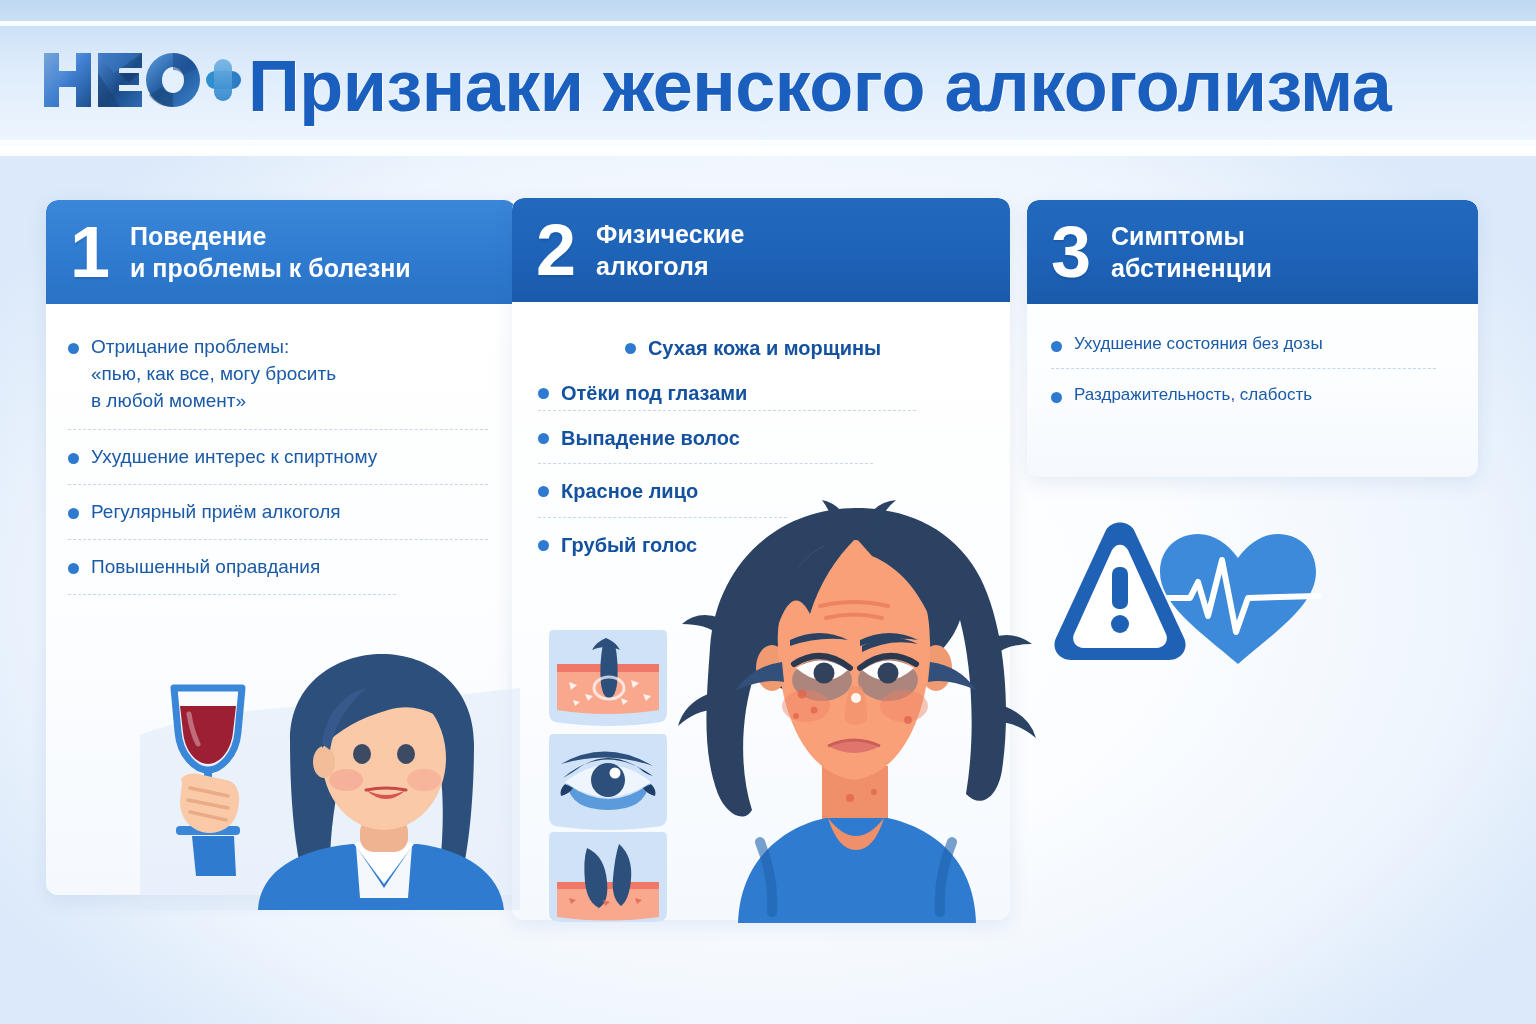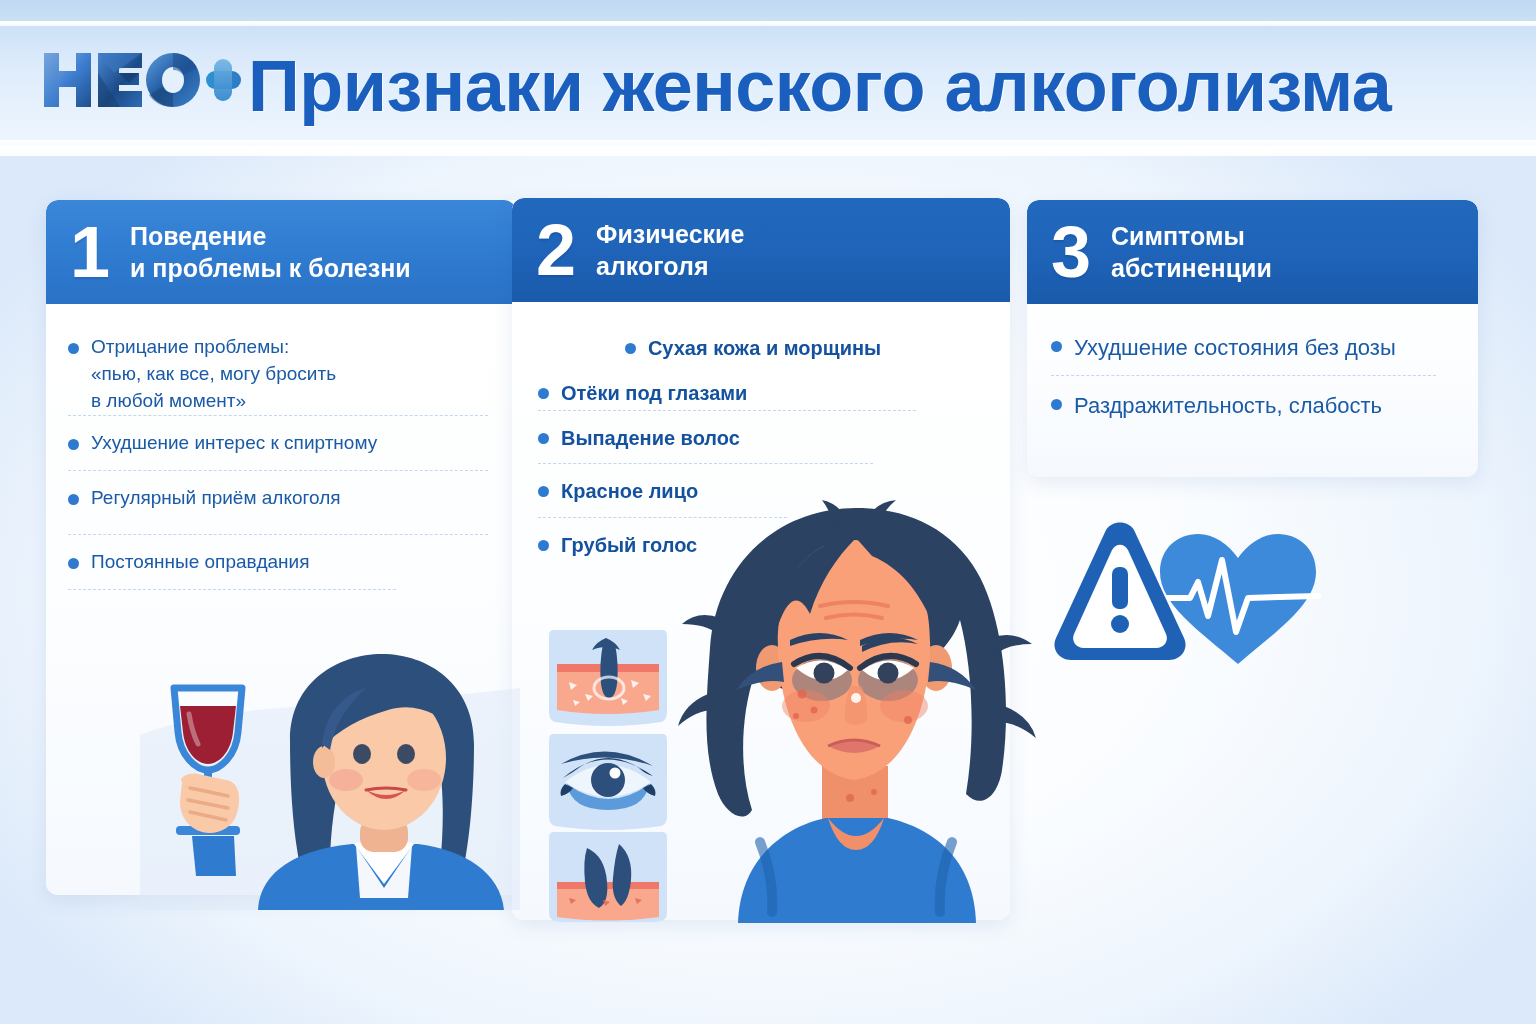--- a/index.html
+++ b/index.html
@@ -47,21 +47,21 @@
   .dot{flex:0 0 auto;width:11px;height:11px;border-radius:50%;background:#2d7ad0;margin-top:9px;margin-right:12px;}
   .li-txt{color:#17529b;line-height:1.42;}
   .sep{height:0;border-top:1px dashed #c3d8ef;margin:0;}
 
   
   .c1 .li-txt{font-size:19px;font-weight:normal;color:#1a5aa6;}
   
   .c2 .li-txt{font-size:20px;font-weight:bold;color:#14519e;}
   .c2 .dot{background:#2d7ad0;}
   
-  .c3 .li-txt{font-size:22px;font-weight:normal;color:#1a5aa6;}
+  .c3 .li-txt{font-size:17px;font-weight:normal;color:#1a5aa6;}
 
   #card1{left:46px;top:200px;width:470px;height:695px;border-radius:12px 0 0 12px;}
   #card1 .card-head{height:104px;}
   #card1 .list{top:134px;left:22px;width:420px;}
   #card2{left:512px;top:198px;width:498px;height:722px;}
   #card2 .card-head{height:104px;}
   #card2 .list{top:136px;left:26px;width:430px;}
   #card3{left:1027px;top:200px;width:451px;height:277px;}
   #card3 .card-head{height:104px;}
   #card3 .list{top:132px;left:24px;width:410px;}
@@ -137,40 +137,40 @@
 
   <div class="card c1" id="card1">
     <div class="card-head">
       <div class="card-num">1</div>
       <div class="card-head-text">
         <span class="l1">Поведение</span>
         <span class="l2">и проблемы к болезни</span>
       </div>
     </div>
     <div class="list">
-      <div class="li" style="">
+      <div class="li" style="margin-bottom:14px;">
         <span class="dot"></span>
         <span class="li-txt" style="white-space:pre-line;">Отрицание проблемы:
 «пью, как все, могу бросить
 в любой момент»</span>
       </div>
       <div class="sep"></div>
       <div class="li" style="margin:14px 0 13px;">
         <span class="dot"></span>
         <span class="li-txt">Ухудшение интерес к спиртному</span>
       </div>
       <div class="sep"></div>
-      <div class="li" style="margin:14px 0 22px;">
+      <div class="li" style="margin:14px 0 13px;">
         <span class="dot"></span>
         <span class="li-txt">Регулярный приём алкоголя</span>
       </div>
       <div class="sep"></div>
       <div class="li" style="margin:14px 0 13px;">
         <span class="dot"></span>
-        <span class="li-txt">Постоянные оправдания</span>
+        <span class="li-txt">Повышенный оправдания</span>
       </div>
       <div class="sep" style="width:78%;"></div>
     </div>
   </div>
 
   <div class="card c2" id="card2">
     <div class="card-head">
       <div class="card-num">2</div>
       <div class="card-head-text">
         <span class="l1">Физические</span>

